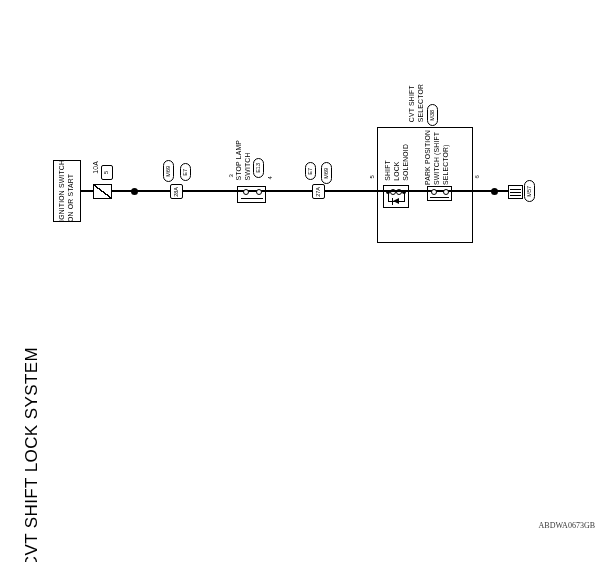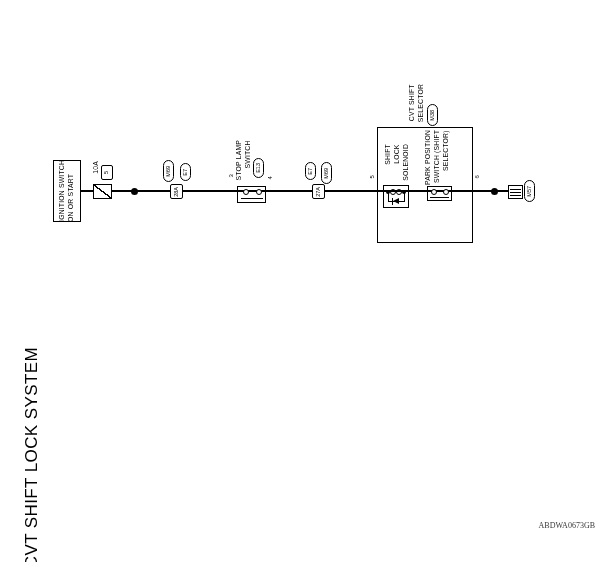--- a/index.html
+++ b/index.html
@@ -9,21 +9,21 @@
   }
   .vtext{
     writing-mode:vertical-rl;
     transform:rotate(180deg);
     white-space:pre;
     line-height:1.3;
     font-size:6.8px;
     letter-spacing:0.2px;
     color:#000;
   }
-  .abs{position:absolute;text-align:right;}
+  .abs{position:absolute;}
   
   #title{left:22px;top:347px;font-size:17px;line-height:1.2;letter-spacing:0.4px;}
   
   #code{right:15px;top:521px;font-family:"Liberation Serif","DejaVu Serif",serif;font-size:8px;color:#3a3a3a;}
   
   .wire{position:absolute;background:#000;}
   #main-wire{left:81px;top:190px;width:427px;height:2px;}
   .dot{position:absolute;background:#000;border-radius:50%;z-index:3;}
   
   .box{position:absolute;border:1.25px solid #000;background:transparent;box-sizing:border-box;z-index:2;}

